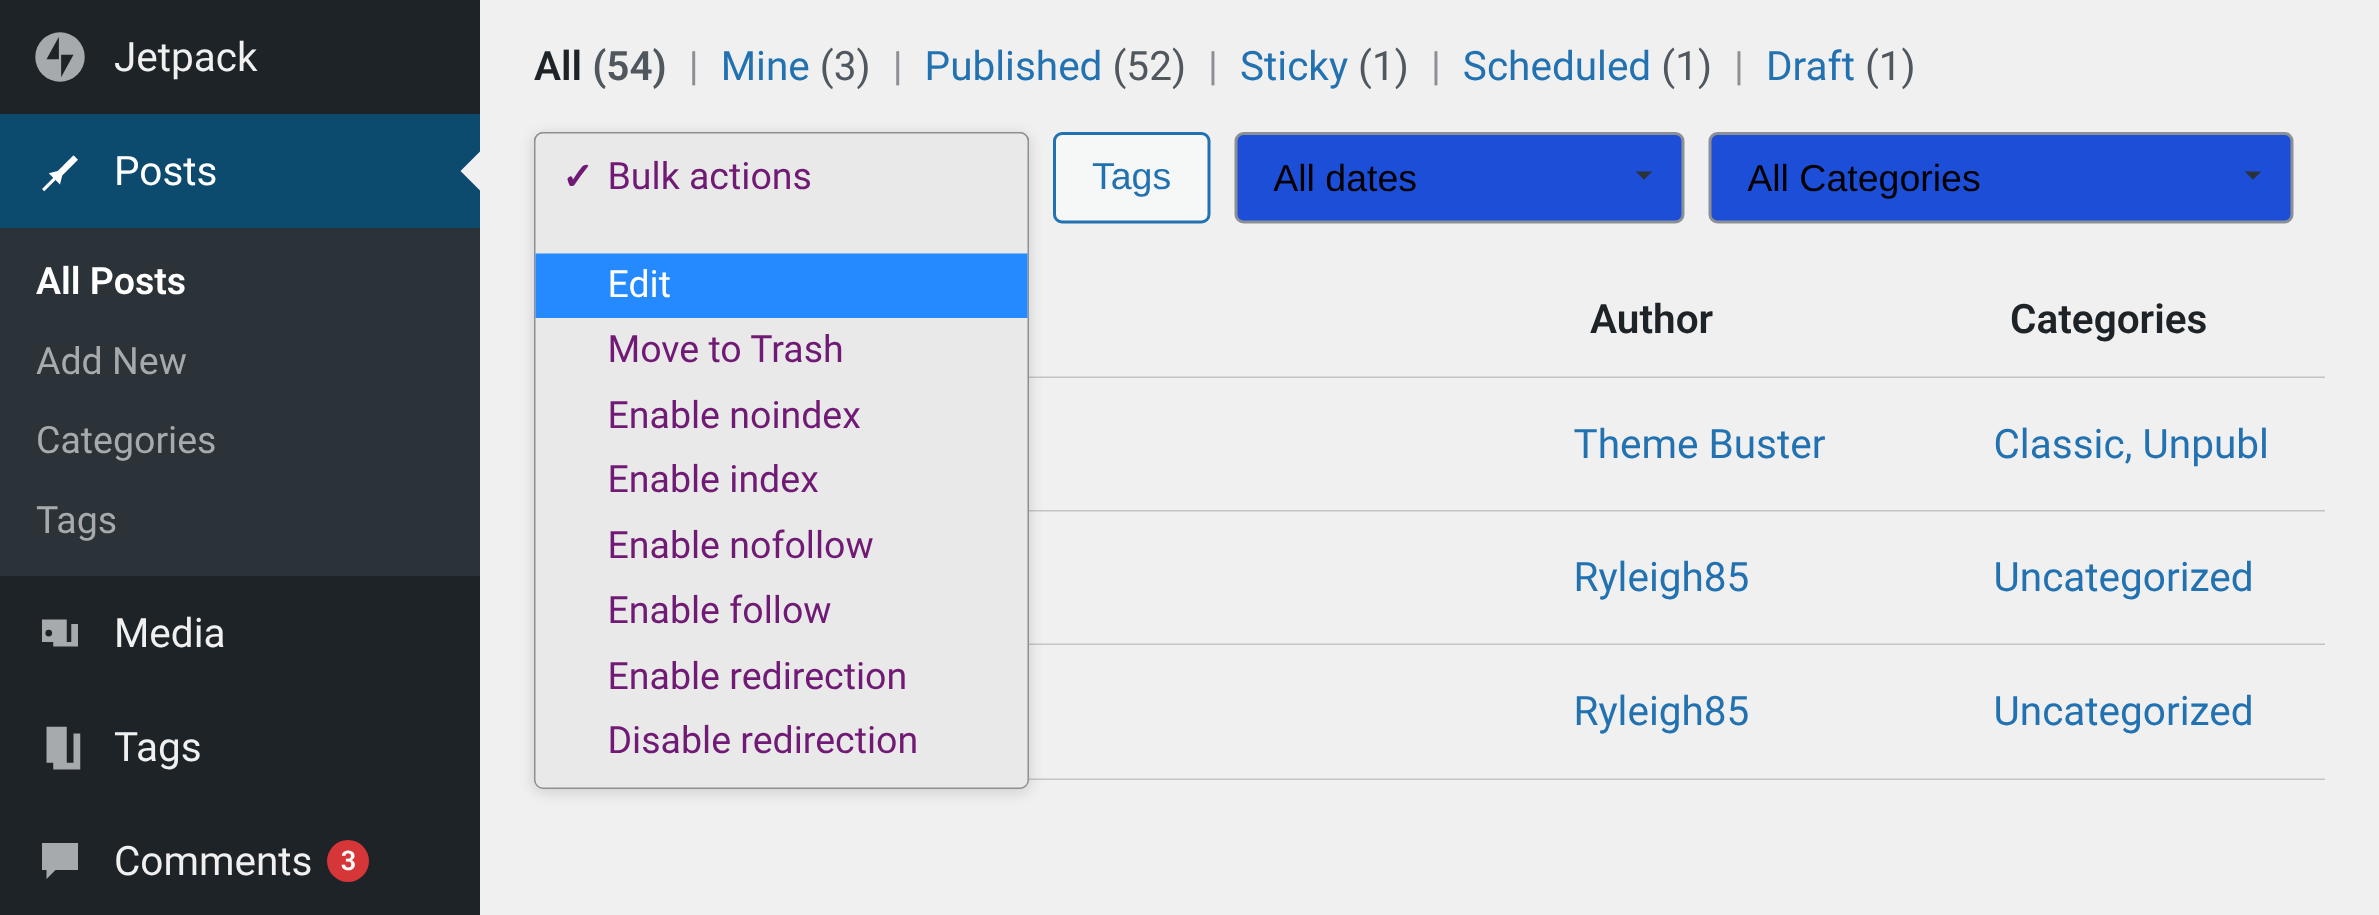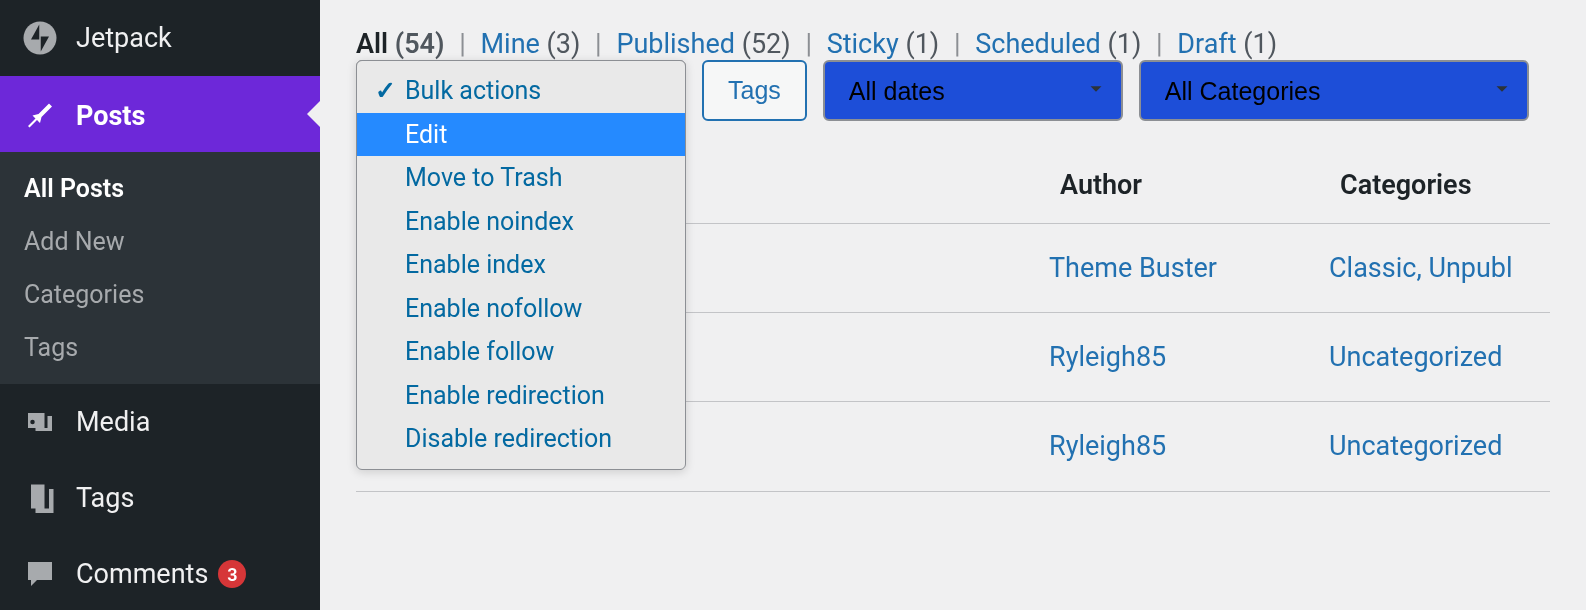--- a/index.html
+++ b/index.html
@@ -2,45 +2,45 @@
 <html><head>
   <meta charset="utf-8">
   <style>
     * { margin: 0; padding: 0; box-sizing: border-box; }
     body { font-family: -apple-system, BlinkMacSystemFont, "Segoe UI", Roboto, sans-serif; background: #f0f0f1; color: #1d2327; overflow: hidden; }
     .layout { display: flex; width: 1586px; height: 610px; }
 
     
     .sidebar { width: 320px; background: #1d2327; color: #f0f0f1; flex-shrink: 0; }
     .sidebar-item { display: flex; align-items: center; padding: 20px 22px; font-size: 27px; cursor: pointer; color: #f0f0f1; position: relative; }
-    .sidebar-item.active { background: #6d28d9; color: #fff; font-weight: 700; align-items: flex-end; }
+    .sidebar-item.active { background: #0c4a6e; color: #fff; font-weight: 400; }
     .sidebar-item.active::after { content: ''; position: absolute; right: -1px; top: 50%; transform: translateY(-50%); width: 0; height: 0; border-top: 14px solid transparent; border-bottom: 14px solid transparent; border-right: 14px solid #f0f0f1; }
     .sidebar-icon { width: 36px; height: 36px; margin-right: 18px; display: inline-flex; align-items: center; justify-content: center; flex-shrink: 0; }
     .sidebar-icon svg { width: 36px; height: 36px; fill: #a7aaad; }
     .sidebar-item.active .sidebar-icon svg { fill: #fff; }
     .sidebar-sub { background: #2c3338; padding: 10px 0; }
     .sidebar-sub-item { padding: 12px 24px; font-size: 25px; cursor: pointer; color: #a7aaad; }
     .sidebar-sub-item.current { color: #fff; font-weight: 600; }
     .badge { background: #d63638; color: #fff; border-radius: 50%; width: 28px; height: 28px; display: inline-flex; align-items: center; justify-content: center; font-size: 18px; margin-left: 10px; font-weight: 600; }
 
     
     .main { flex: 1; padding: 28px 36px; overflow: hidden; }
-    .filter-links { font-size: 27px; }
+    .filter-links { font-size: 27px; margin-bottom: 28px; }
     .filter-link { color: #2271b1; cursor: pointer; }
     .filter-link.current { color: #1d2327; font-weight: 600; }
     .filter-count { color: #50575e; }
     .filter-sep { color: #8c8f94; margin: 0 8px; }
 
     .controls { display: flex; align-items: center; gap: 16px; margin-bottom: 0; position: relative; }
     .select-wrap { position: relative; }
     .bulk-select-box { width: 330px; height: 61px; border: 1px solid #8c8f94; border-radius: 6px; background: #e7e7e7; }
     .bulk-dropdown { position: absolute; top: 0; left: 0; width: 330px; background: #e9e9e9; border: 1px solid #8c8f94; border-radius: 6px; font-size: 25px; padding: 8px 0; z-index: 10; box-shadow: 0 2px 10px rgba(0,0,0,0.15); }
-    .bulk-option { padding: 3px 20px 3px 48px; cursor: pointer; color: #0369a1; position: relative; line-height: 1.5; }
+    .bulk-option { padding: 3px 20px 3px 48px; cursor: pointer; color: #701a75; position: relative; line-height: 1.5; }
     .bulk-option.checked::before { content: '✓'; position: absolute; left: 18px; font-weight: 600; }
-    .bulk-option.highlighted { background: #258aff; color: #fff; }
+    .bulk-option.highlighted { background: #258aff; color: #fff; margin-top: 28px; }
 
     .apply-btn { height: 61px; padding: 0 24px; border: 2px solid #2271b1; background: #f6f7f7; color: #2271b1; border-radius: 6px; font-size: 25px; cursor: pointer; }
     .filter-select { height: 61px; padding: 0 48px 0 24px; border: 2px solid #8c8f94; border-radius: 6px; background: #1d4ed8; font-size: 25px; min-width: 300px; appearance: none; position: relative; }
     .select-container { position: relative; }
     .select-chevron { position: absolute; right: 16px; top: 50%; transform: translateY(-50%); pointer-events: none; }
     .select-chevron svg { width: 22px; height: 22px; fill: #2c3338; }
 
     .table { width: 100%; margin-top: 0; }
     .thead-row { display: flex; align-items: center; padding: 22px 0; border-bottom: 1px solid #c3c4c7; font-size: 27px; font-weight: 600; }
     .col-check { width: 80px; padding-left: 20px; }

